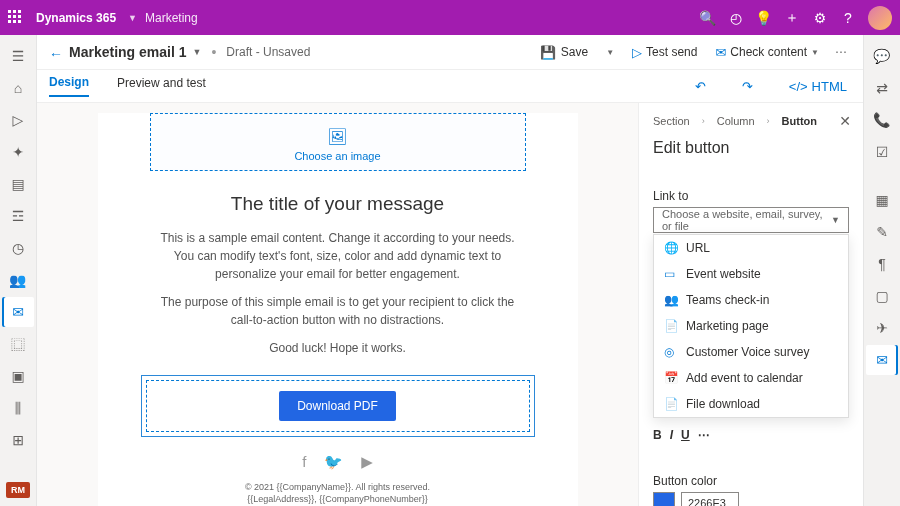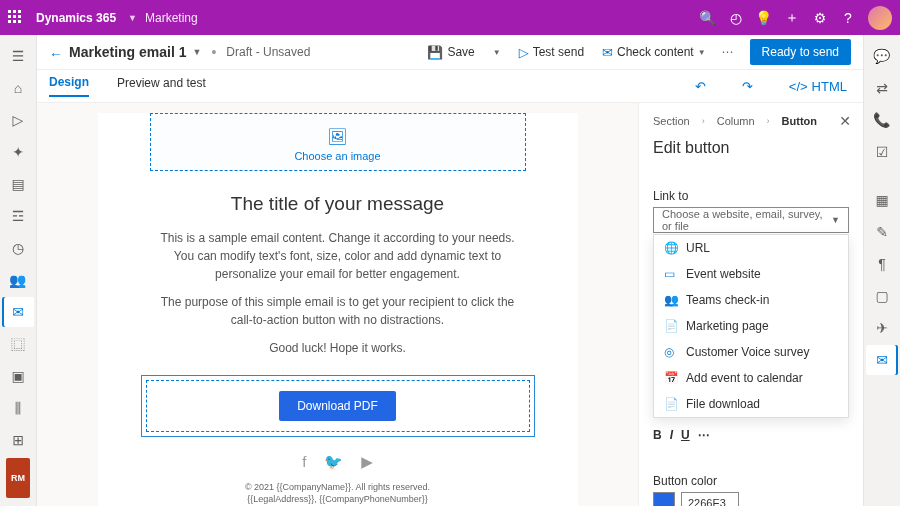--- a/index.html
+++ b/index.html
@@ -15,21 +15,21 @@
 .topbar .ticon { width: 28px; height: 28px; display: flex; align-items: center; justify-content: center; cursor: pointer; font-size: 14px; }
 .topbar .avatar { width: 24px; height: 24px; border-radius: 50%; background: linear-gradient(135deg,#d7a,#fb6); margin-left: 6px; }
 
 .body { display: flex; height: calc(100% - 35px); }
 
 .leftrail, .rightrail { width: 37px; background: #f3f2f1; border-right: 1px solid #e5e5e5; display: flex; flex-direction: column; align-items: center; padding-top: 6px; gap: 2px; }
 .rightrail { border-right: none; border-left: 1px solid #e5e5e5; }
 .rail-ic { width: 32px; height: 30px; display: flex; align-items: center; justify-content: center; color: #605e5c; cursor: pointer; font-size: 14px; border-radius: 2px; }
 .rail-ic.active { color: #0078d4; background: #fff; box-shadow: inset 2px 0 0 #0078d4; }
 .rightrail .rail-ic.active { box-shadow: inset -2px 0 0 #0078d4; }
-.rail-chip { width: 24px; height: 40px; background: #b83b1c; color: #fff; font-size: 9px; font-weight: 600; display: flex; align-items: center; justify-content: center; margin-top: auto; margin-bottom: 8px; border-radius: 2px; }
+.rail-chip { width: 24px; height: 16px; background: #b83b1c; color: #fff; font-size: 9px; font-weight: 600; display: flex; align-items: center; justify-content: center; margin-top: auto; margin-bottom: 8px; border-radius: 2px; }
 
 .main { flex: 1; display: flex; flex-direction: column; background: #fff; min-width: 0; }
 
 .cmdbar { height: 35px; display: flex; align-items: center; padding: 0 12px; border-bottom: 1px solid #eee; font-size: 12px; gap: 6px; }
 .cmdbar .back { color: #0078d4; cursor: pointer; font-size: 14px; }
 .cmdbar .title { font-weight: 600; font-size: 14px; color: #323130; }
 .cmdbar .tchev { font-size: 9px; color: #666; }
 .cmdbar .dot { font-size: 14px; color: #999; margin: 0 4px; }
 .cmdbar .status { color: #666; }
 .cmdbar .spacer { flex: 1; }
@@ -143,21 +143,20 @@
       <div class="cmdbtn">
           <span class="ic">▷</span>
           <span>Test send</span>
         </div>
       <div class="cmdbtn">
           <span class="ic">✉</span>
           <span>Check content</span>
           <span class="dd">▼</span>
         </div>
       <div class="overflow">⋯</div>
-      <div class="primary-btn">Ready to send</div>
     </div>
 
     <div class="tabrow">
       <div class="tab active">Design</div>
       <div class="tab">Preview and test</div>
       <div class="spacer"></div>
       <div class="taction">↶</div>
       <div class="taction">↷</div>
       <div class="taction thtml">
           <span>&lt;/&gt;</span>

